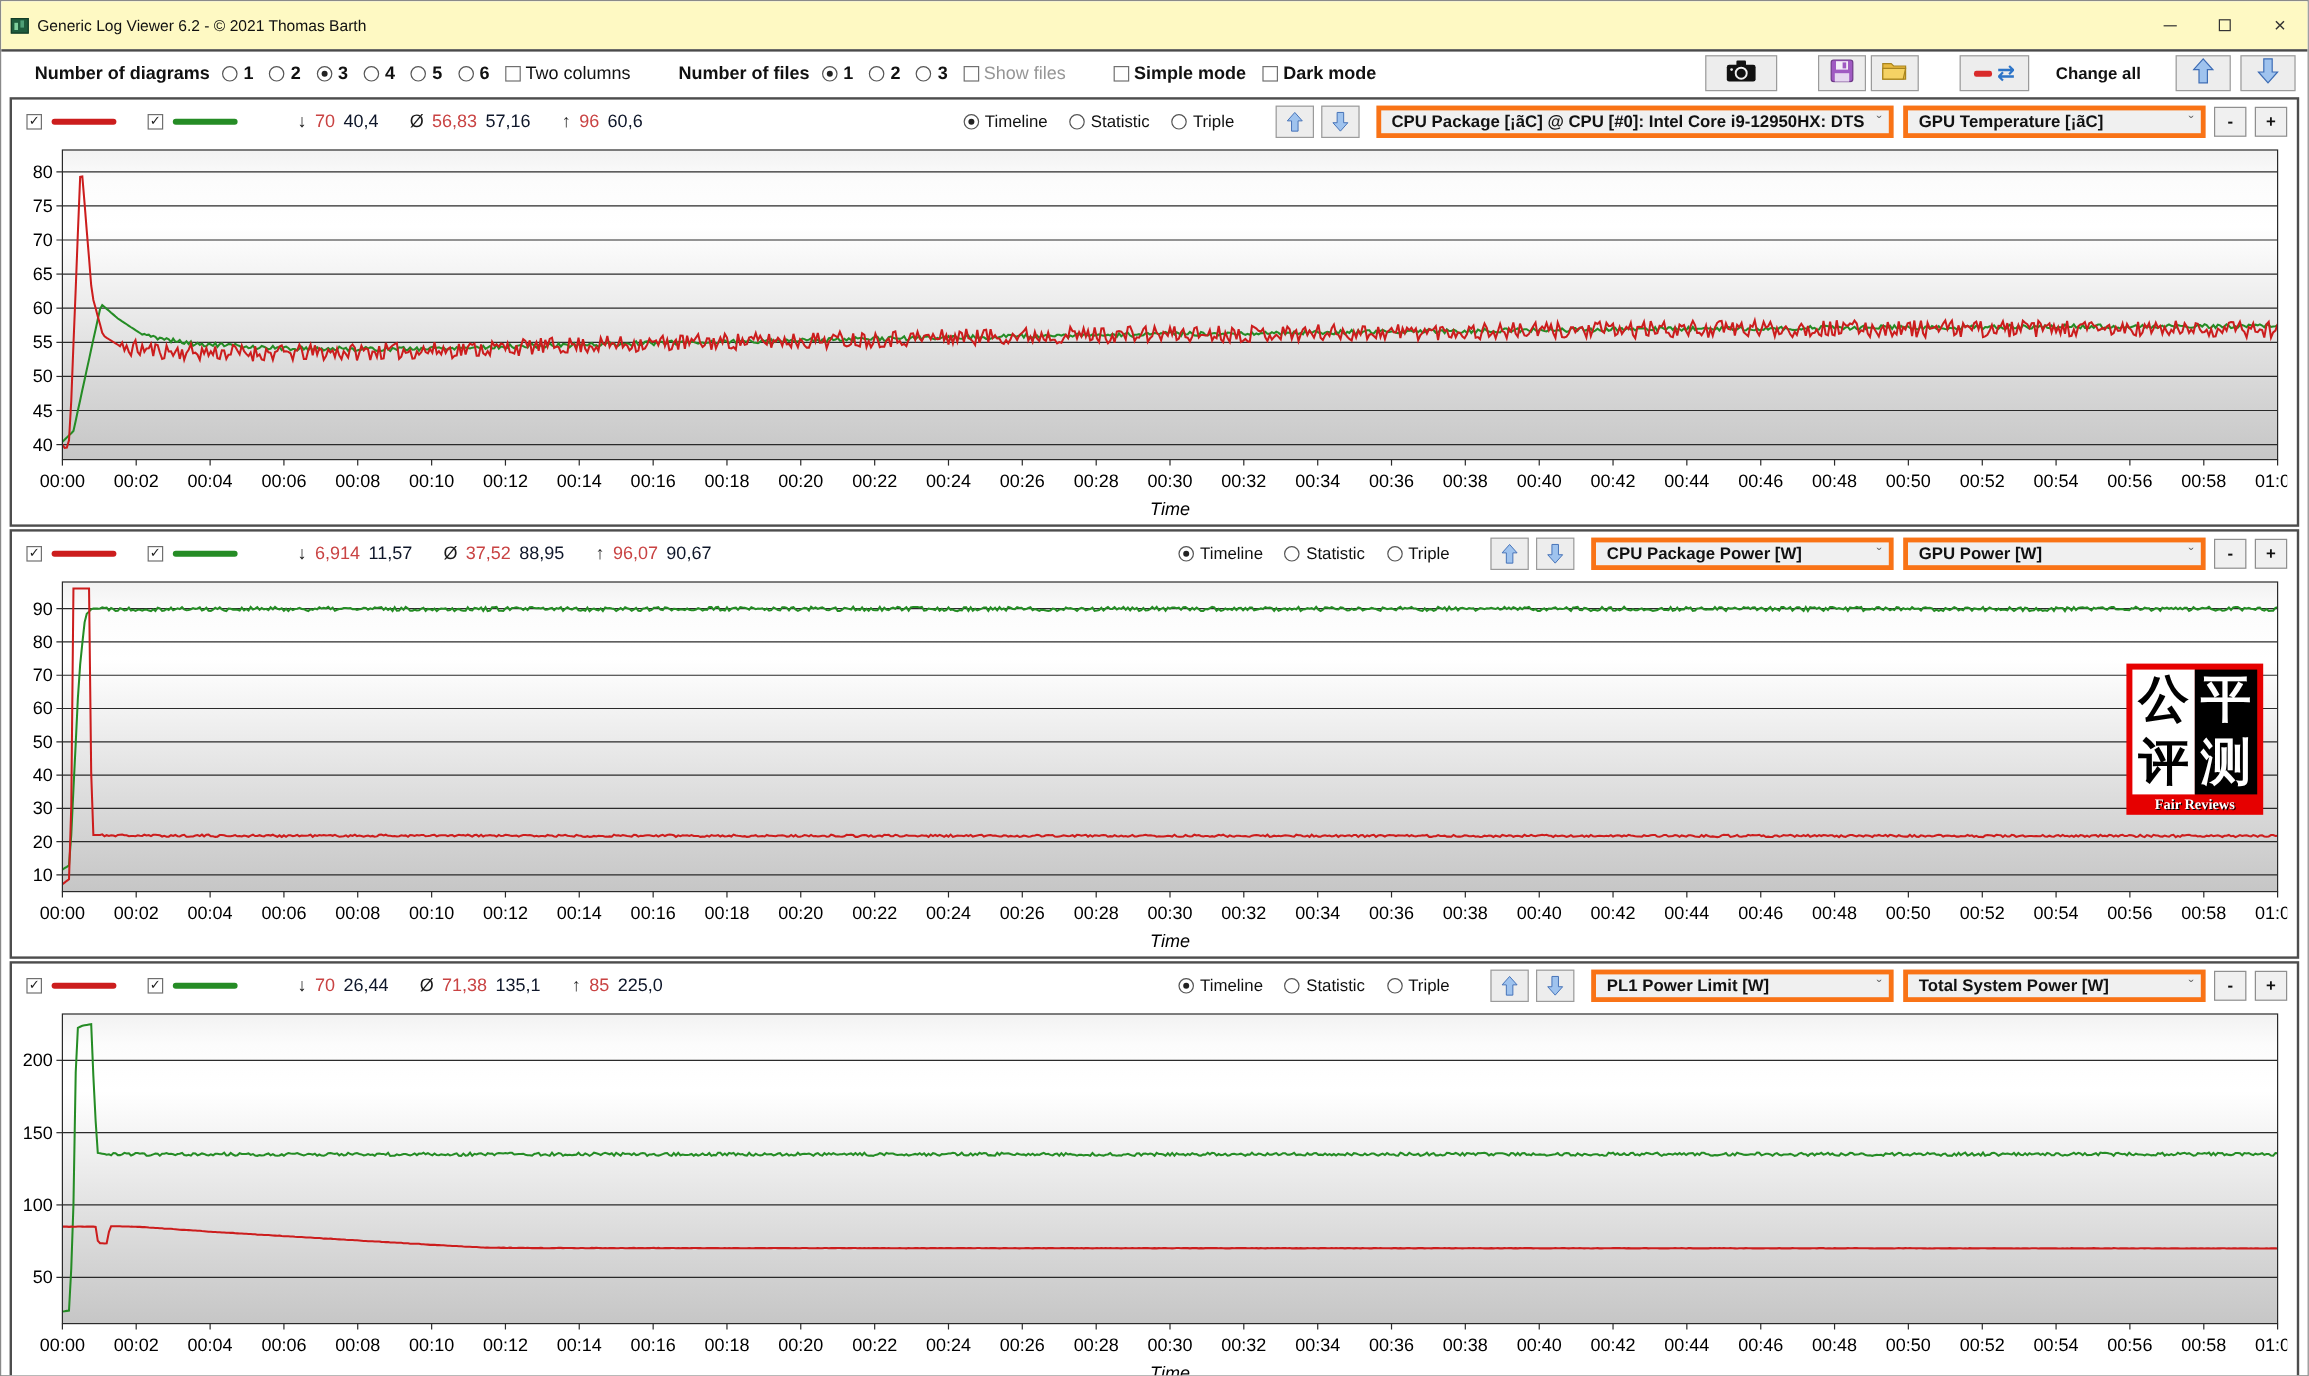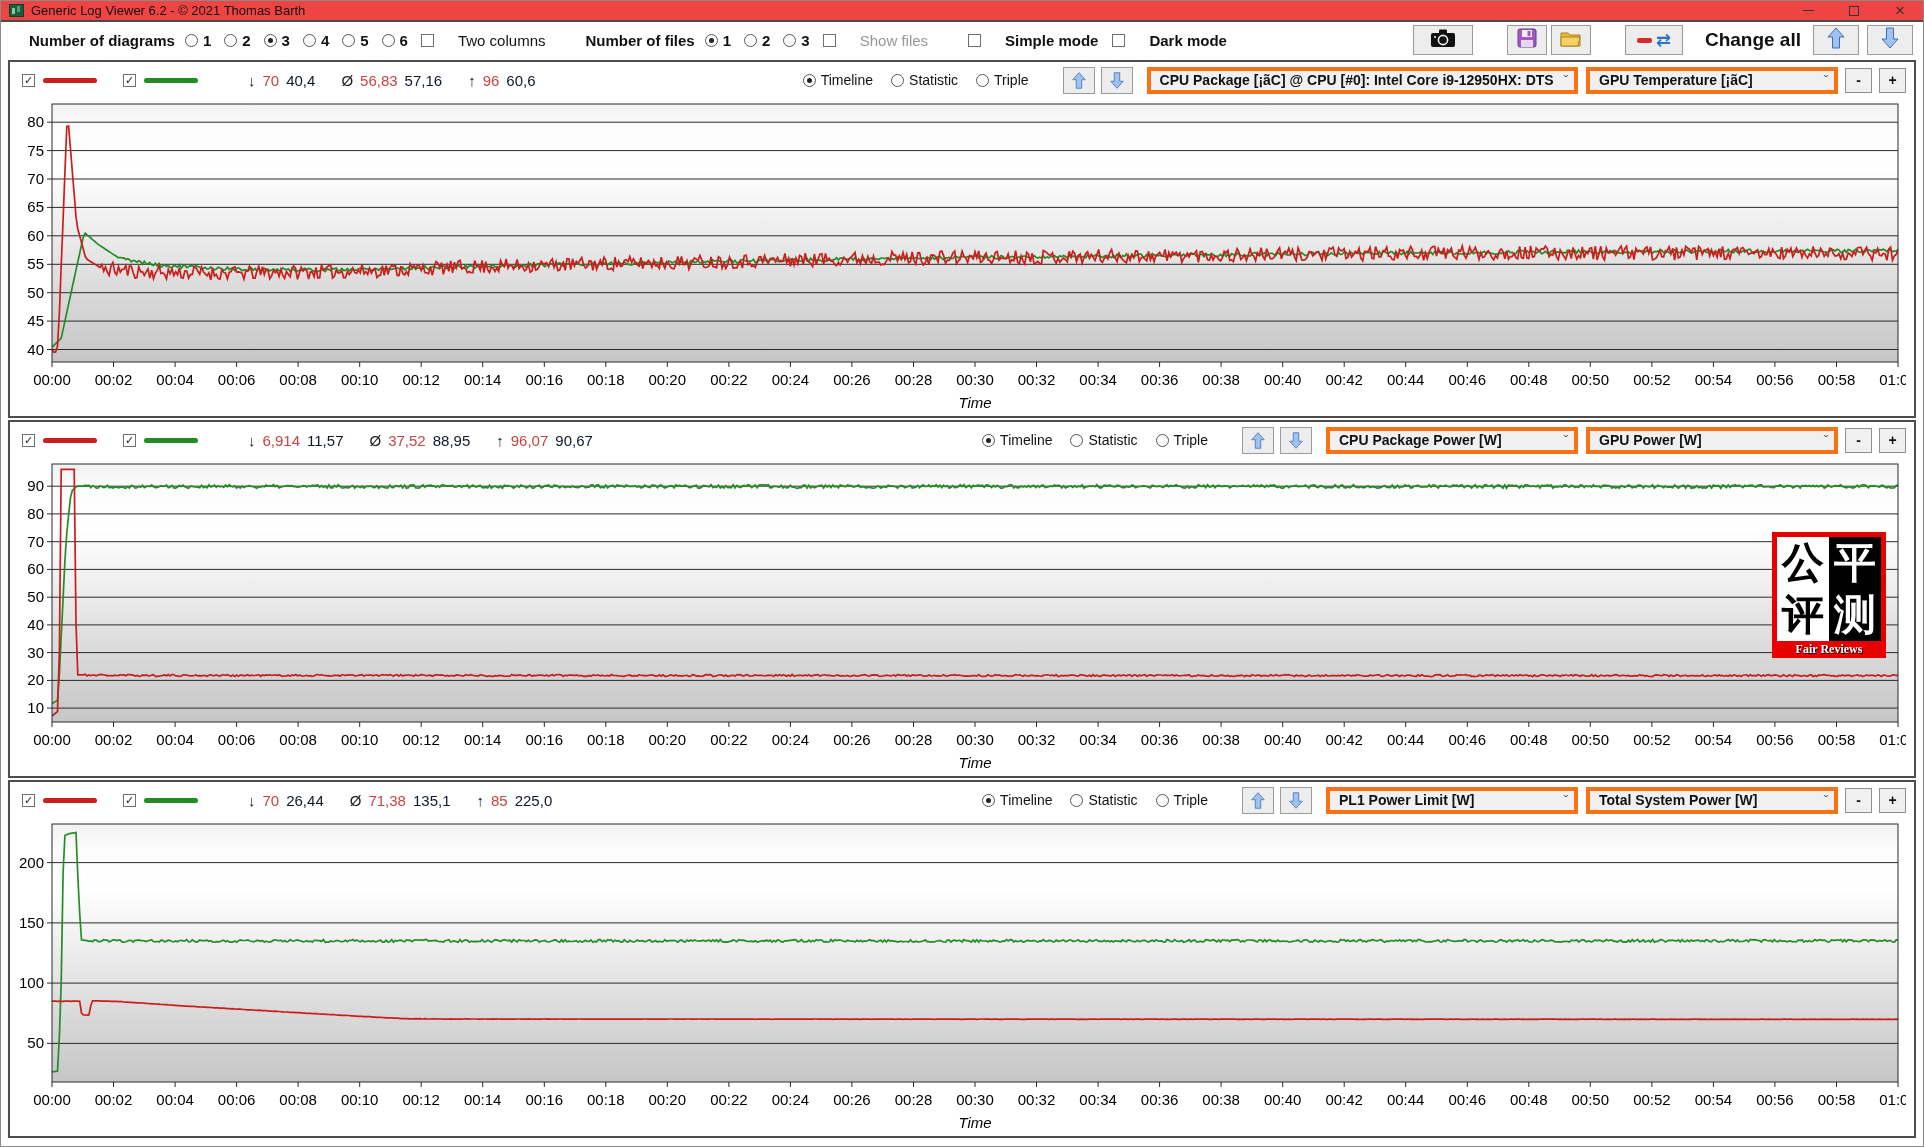--- a/index.html
+++ b/index.html
@@ -1,21 +1,21 @@
 <!DOCTYPE html>
 <html><head>
 <meta charset="utf-8">
 <style>
   * { margin:0; padding:0; box-sizing:border-box; }
   html,body { width:1924px; height:1147px; overflow:hidden; background:#fff;
     font-family:"Liberation Sans","DejaVu Sans",sans-serif; color:#111; }
   body { border:1px solid #8a8a8a; position:relative; }
 
   
-  .titlebar { height:19px; display:flex; align-items:center; padding-left:8px; background:#ef4444; }
+  .titlebar { height:40px; display:flex; align-items:center; padding-left:8px; background:#fef9c3; }
   .app-icon { width:15px; height:13px; background:#1f5c3d; border:1px solid #143d28; margin-right:7px;
     position:relative; }
   .app-icon::after{ content:""; position:absolute; left:2px; bottom:2px; width:3px; height:6px; background:#7fcf9d;
     box-shadow:5px -2px 0 #4f9f77; }
   .title-text { font-size:13px; }
   .win-controls { margin-left:auto; display:flex; height:100%; }
   .win-btn { width:46px; height:100%; display:flex; align-items:center; justify-content:center; color:#333; }
   .glyph-min { width:11px; border-top:1px solid #333; display:block; }
   .glyph-max { width:10px; height:10px; border:1px solid #333; display:block; }
   .glyph-close { font-size:17px; line-height:1; }
@@ -23,29 +23,29 @@
   
   .toolbar { height:38px; border-top:2px solid #4a4a4a; display:flex; align-items:center; padding:0 10px 0 28px; }
   .tb-label { font-weight:bold; font-size:15px; margin-right:10px; white-space:nowrap; }
   .radio { display:inline-flex; align-items:center; gap:5px; margin-right:13px; cursor:default; }
   .rdot { width:13px; height:13px; border:1px solid #555; border-radius:50%; background:#fff; position:relative; flex:0 0 auto; }
   .rdot.sel::after { content:""; position:absolute; left:3px; top:3px; width:5px; height:5px; border-radius:50%; background:#222; }
   .radio .rlbl { font-weight:bold; font-size:15px; }
   .radio .rlbl.plain { font-weight:normal; }
   .cbox { width:13px; height:13px; border:1px solid #707070; background:#fff; display:inline-flex;
     align-items:center; justify-content:center; font-size:11px; line-height:1; color:#222; flex:0 0 auto; }
-  .check-item { display:inline-flex; align-items:center; gap:24px; margin-right:14px; }
+  .check-item { display:inline-flex; align-items:center; gap:4px; margin-right:14px; }
   .check-item .clbl { font-size:15px; }
   .bold { font-weight:bold; }
   .gray { color:#969696; }
   .tb-spacer { flex:1; }
   .tb-btn { height:30px; border:1px solid #9b9b9b; background:#ededed; display:inline-flex; align-items:center;
     justify-content:center; margin-left:8px; padding:0 8px; }
   .tb-gap { width:26px; }
-  .changeall { font-weight:bold; font-size:19px; margin:0 12px 0 22px; }
+  .changeall { font-weight:bold; font-size:14px; margin:0 29px 0 22px; }
   .swap-bar { width:15px; height:5px; border-radius:2px; background:#d92b2b; display:inline-block; margin-right:4px; }
   .swap-arrows { color:#2e75c8; font-weight:bold; font-size:18px; line-height:1; }
 
   
   .panel { height:358px; margin:2px 7px 0 7px; border:2px solid #4d4d4d; background:#fff; position:relative; }
   .panel-header { height:36px; display:flex; align-items:center; padding:0 8px 0 12px; }
   .legend { display:flex; align-items:center; gap:8px; margin-right:26px; }
   .swatch { width:54px; height:5px; border-radius:3px; display:inline-block; }
   .swatch.red { background:#cc1d1d; }
   .swatch.green { background:#258c25; }

